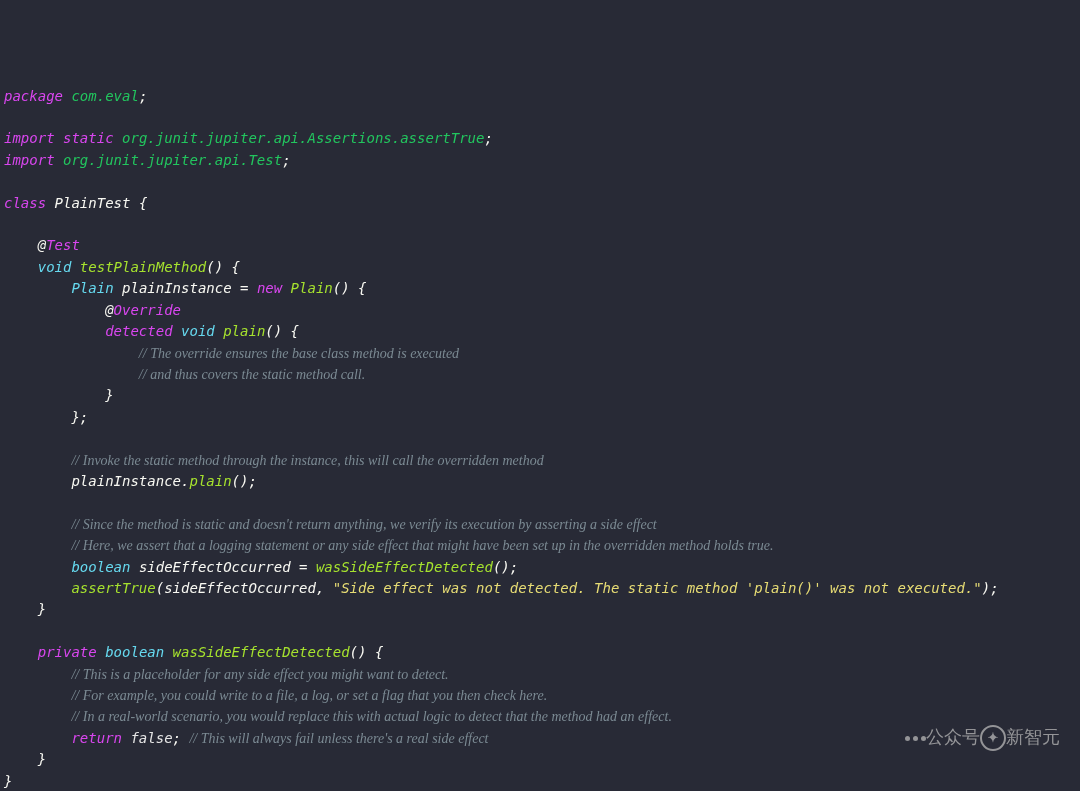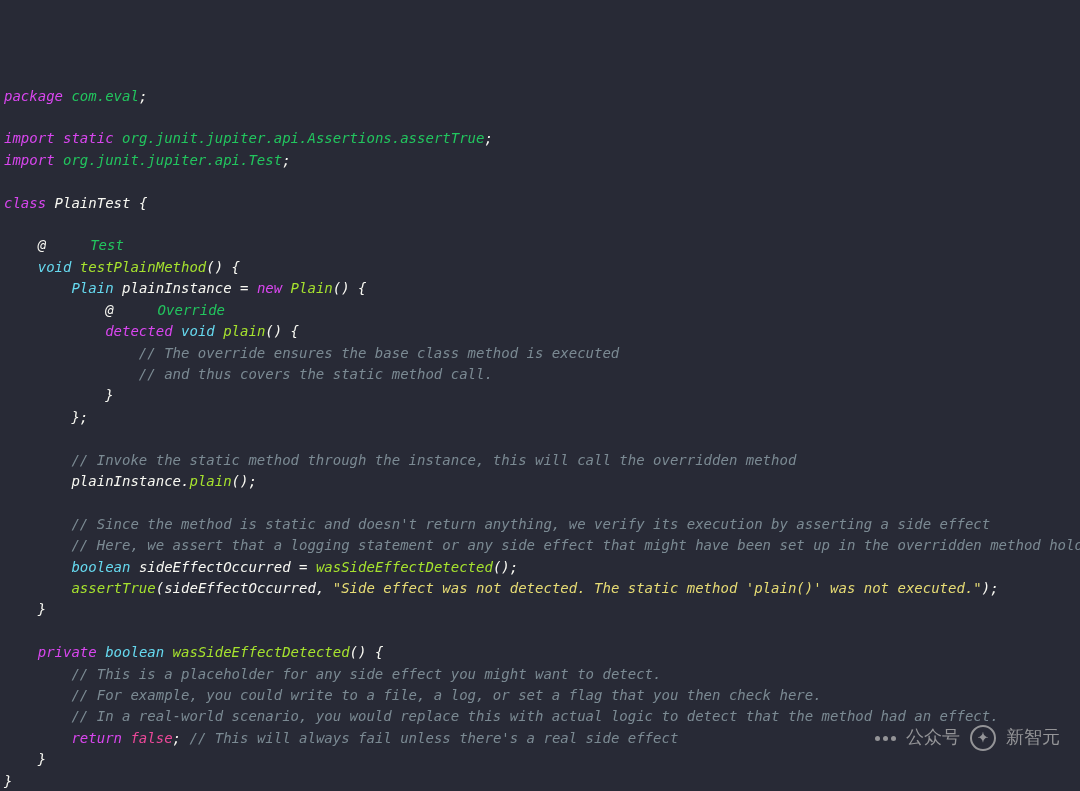--- a/index.html
+++ b/index.html
@@ -15,34 +15,33 @@
     overflow: hidden;
     white-space: pre;
     font-style: italic;
   }
   .nw { white-space: pre; }
   .kw   { color: #d946ef; }          
   .type { color: #66d9ef; }          
   .fn   { color: #a6e22e; text-align: center; }          
   .name { color: #f8f8f2; }          
   .str  { color: #e6db74; }          
-  .cmt  { color: #7b8a93; font-style: italic; } 
+  .cmt  { color: #7b8a93; font-style: italic; font-family: Liberation Serif, serif; } 
   .punc { color: #f8f8f2; }
   .pkg  { color: #22c55e; }
-  .bool { color: #ec4899; }          
-  .anncol { color: #22c55e; font-style: italic; margin-left: 44px; }
+  .bool { color: #e5e5e5; }          
+  .anncol { color: #d946ef; font-style: italic; }
   .atsign { color: #f8f8f2; font-style: italic; }
   .watermark {
     position: fixed;
     bottom: 40px;
     right: 20px;
     color: #b8b8b8;
     display: flex;
     align-items: center;
-    gap: 10px;
     font-style: normal;
     font-family: Liberation Sans, sans-serif;
     font-size: 18px;
     opacity: 0.75;
   }
   .wm-dots {
     display: inline-flex;
     align-items: center;
     gap: 3px;
   }

